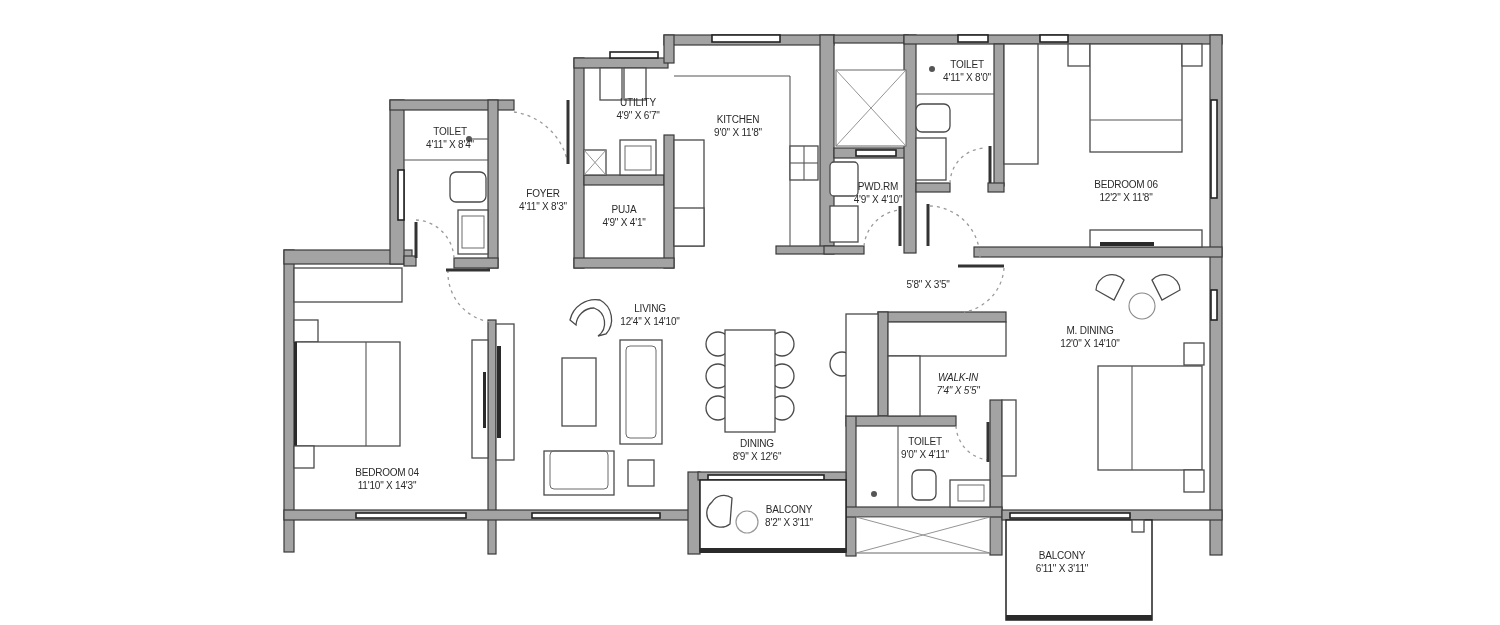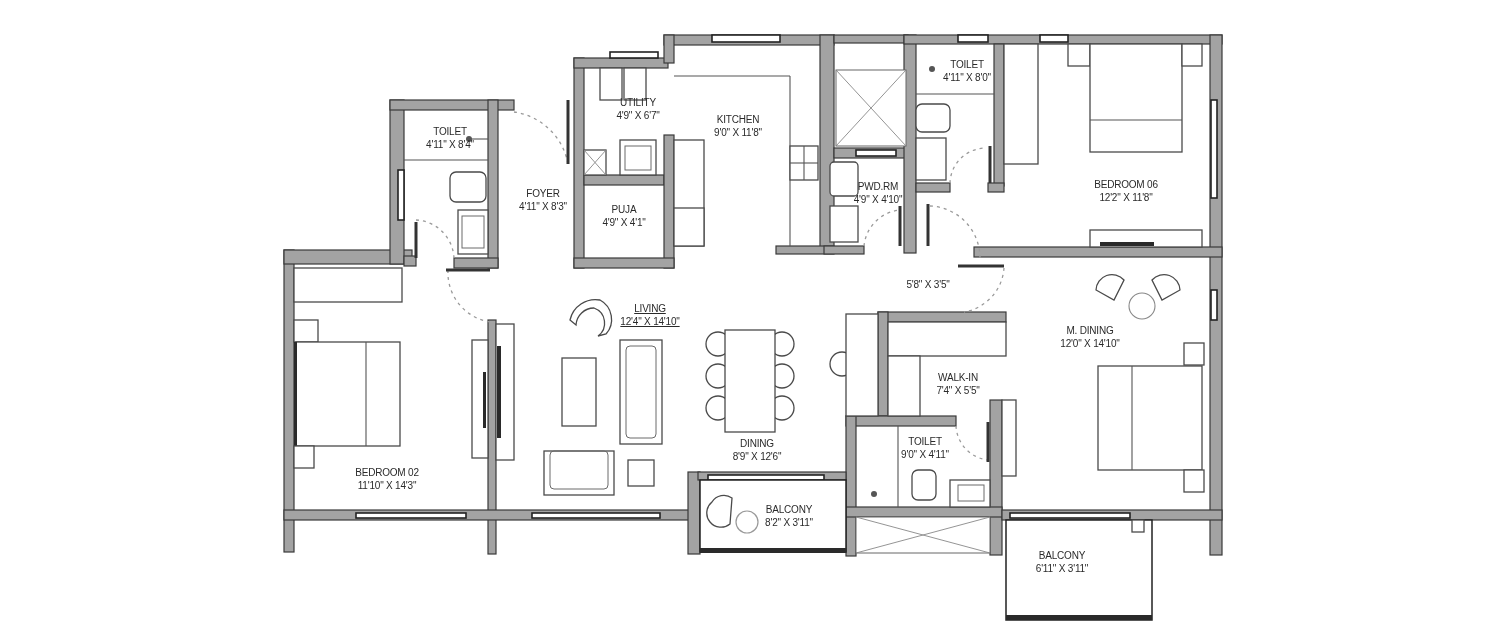--- a/index.html
+++ b/index.html
@@ -272,37 +272,37 @@
   <span class="name">TOILET</span>
   <span class="dim">4'11" X 8'0"</span>
 </div>
 <div class="lbl" style="left:1126px; top:178px;">
   <span class="name">BEDROOM 06</span>
   <span class="dim">12'2" X 11'8"</span>
 </div>
 <div class="lbl" style="left:928px; top:278px;">
   <span class="dim">5'8" X 3'5"</span>
 </div>
-<div class="lbl" style="left:650px; top:302px;text-decoration:underline;">
+<div class="lbl" style="left:650px; top:302px;">
   <span class="name">LIVING</span>
   <span class="dim">12'4" X 14'10"</span>
 </div>
 <div class="lbl" style="left:757px; top:437px;">
   <span class="name">DINING</span>
   <span class="dim">8'9" X 12'6"</span>
 </div>
 <div class="lbl" style="left:387px; top:466px;">
-  <span class="name">BEDROOM 02</span>
+  <span class="name">BEDROOM 04</span>
   <span class="dim">11'10" X 14'3"</span>
 </div>
 <div class="lbl" style="left:789px; top:503px;">
   <span class="name">BALCONY</span>
   <span class="dim">8'2" X 3'11"</span>
 </div>
-<div class="lbl" style="left:958px; top:371px;">
+<div class="lbl" style="left:958px; top:371px;font-style:italic;">
   <span class="name">WALK-IN</span>
   <span class="dim">7'4" X 5'5"</span>
 </div>
 <div class="lbl" style="left:925px; top:435px;">
   <span class="name">TOILET</span>
   <span class="dim">9'0" X 4'11"</span>
 </div>
 <div class="lbl" style="left:1090px; top:324px;">
   <span class="name">M. DINING</span>
   <span class="dim">12'0" X 14'10"</span>

